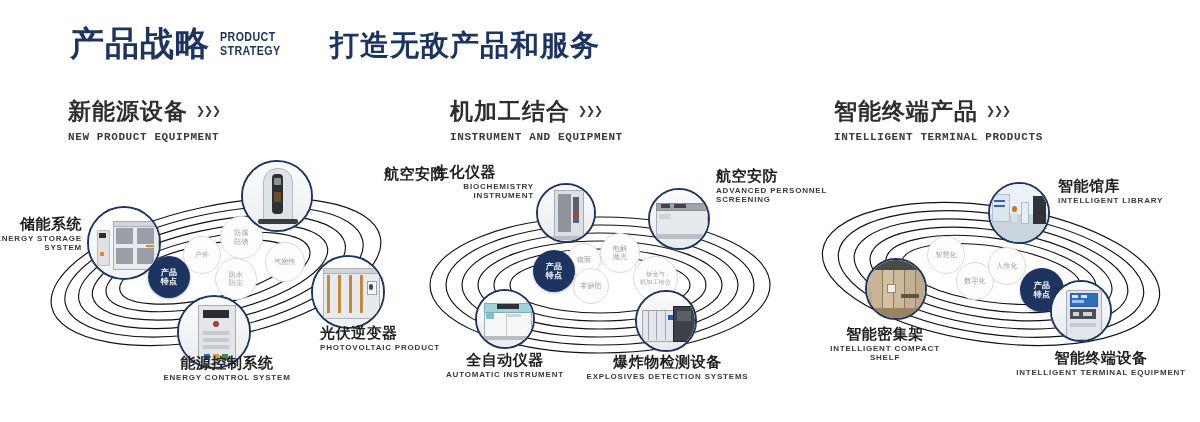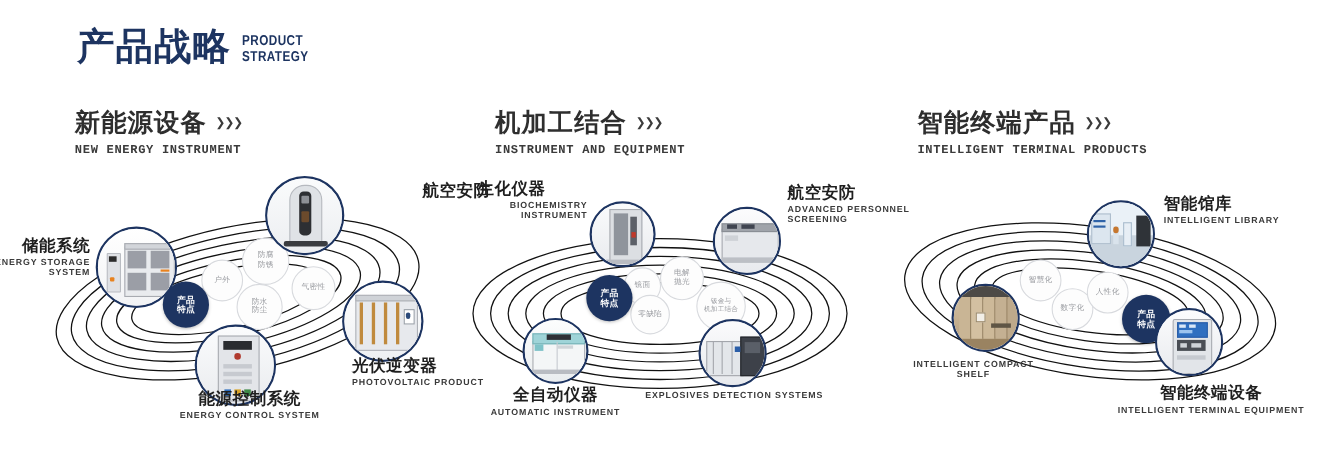--- a/index.html
+++ b/index.html
@@ -74,27 +74,28 @@
 
 <div id="stage">
 
   <div class="hdr">
     <div class="hdr-cn">产品战略</div>
     <div class="hdr-en">
       <div>PRODUCT</div>
       <div>STRATEGY</div>
     </div>
   </div>
+  <div class="hdr-sub">打造无敌产品和服务</div>
 
   <div class="sect" style="left:68px;top:96px;">
     <div class="sect-row">
       <span class="sect-cn">新能源设备</span>
       <span class="chev">❯❯❯</span>
     </div>
-    <div class="sect-en">NEW ENERGY INSTRUMENT</div>
+    <div class="sect-en">NEW PRODUCT EQUIPMENT</div>
   </div>
 
   <div class="sect" style="left:450px;top:96px;">
     <div class="sect-row">
       <span class="sect-cn">机加工结合</span>
       <span class="chev">❯❯❯</span>
     </div>
     <div class="sect-en">INSTRUMENT AND EQUIPMENT</div>
   </div>
 
@@ -292,20 +293,21 @@
         <div class="bx" style="left:5px;top:18px;width:32px;height:30px;background:#e3e6ea;border:1px solid #a3a6ac;"></div>
         <div class="bx" style="left:11px;top:18px;width:1px;height:30px;background:#a3a6ac;"></div>
         <div class="bx" style="left:19px;top:18px;width:1px;height:30px;background:#a3a6ac;"></div>
         <div class="bx" style="left:28px;top:18px;width:1px;height:30px;background:#a3a6ac;"></div>
         <div class="bx" style="left:36px;top:14px;width:22px;height:34px;background:#3d4149;border:1px solid #23262b;"></div>
         <div class="bx" style="left:40px;top:19px;width:14px;height:10px;background:#5a5f68;"></div>
         <div class="bx" style="left:31px;top:23px;width:5px;height:5px;background:#2b5ea8;"></div>
       </div>
     </div>
     <div class="cap c" style="left:175px;top:204px;width:185px;">
+      <div class="cn">爆炸物检测设备</div>
       <div class="en">EXPLOSIVES DETECTION SYSTEMS</div>
     </div>
   </div>
 
   <div class="cluster" style="left:795px;">
 
     <svg class="cl-svg" width="400" height="250" viewBox="0 0 400 250">
       <g fill="none" stroke="#111111" stroke-width="1.15">
         <ellipse cx="196" cy="124" rx="170" ry="68" transform="rotate(8 196 124)"></ellipse>
         <ellipse cx="196" cy="124" rx="154" ry="60" transform="rotate(8 196 124)"></ellipse>
@@ -357,20 +359,21 @@
         <div class="bx" style="left:5px;top:10px;width:10px;height:38px;background:#c9b595;border-right:1px solid #8d7a5c;"></div>
         <div class="bx" style="left:16px;top:10px;width:10px;height:38px;background:#d3c0a1;border-right:1px solid #8d7a5c;"></div>
         <div class="bx" style="left:27px;top:10px;width:10px;height:38px;background:#cdb999;border-right:1px solid #8d7a5c;"></div>
         <div class="bx" style="left:38px;top:10px;width:10px;height:38px;background:#c4b092;border-right:1px solid #8d7a5c;"></div>
         <div class="bx" style="left:49px;top:10px;width:10px;height:38px;background:#bda98b;"></div>
         <div class="bx" style="left:20px;top:24px;width:7px;height:7px;background:#f2efe8;border:1px solid #9a8868;"></div>
         <div class="bx" style="left:34px;top:34px;width:18px;height:4px;background:#5f5545;"></div>
       </div>
     </div>
     <div class="cap c" style="left:-10px;top:176px;width:200px;">
+      <div class="cn">智能密集架</div>
       <div class="en" style="white-space:pre-line;">INTELLIGENT COMPACT
 SHELF</div>
     </div>
 
     <div class="node" style="left:255px;top:130px;width:62px;height:62px;">
       <div class="ph" style="background:linear-gradient(180deg,#fcfcfd 0%,#e8eaee 100%);">
         <div class="bx" style="left:14px;top:8px;width:34px;height:48px;background:#e2e5e9;border:1px solid #a8abb1;border-radius:2px;"></div>
         <div class="bx" style="left:18px;top:11px;width:26px;height:12px;background:#2f6fc0;border:1px solid #2b5ea8;"></div>
         <div class="bx" style="left:20px;top:13px;width:6px;height:3px;background:#d9e7f7;"></div>
         <div class="bx" style="left:29px;top:13px;width:6px;height:3px;background:#d9e7f7;"></div>

